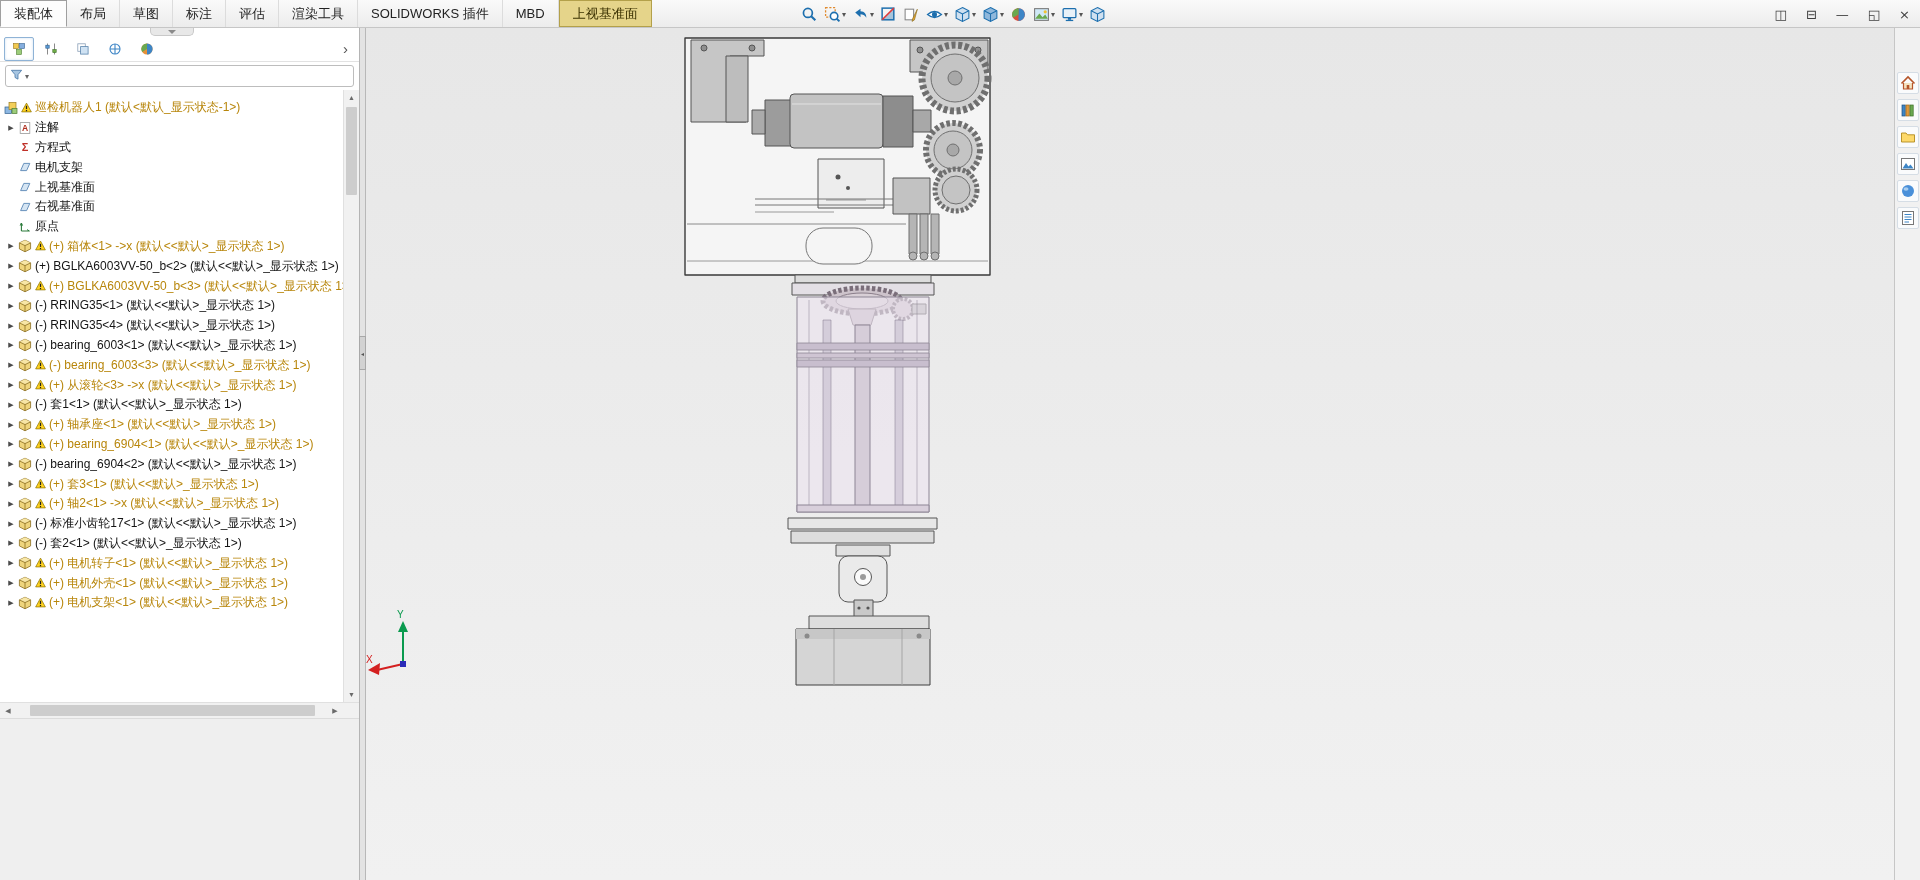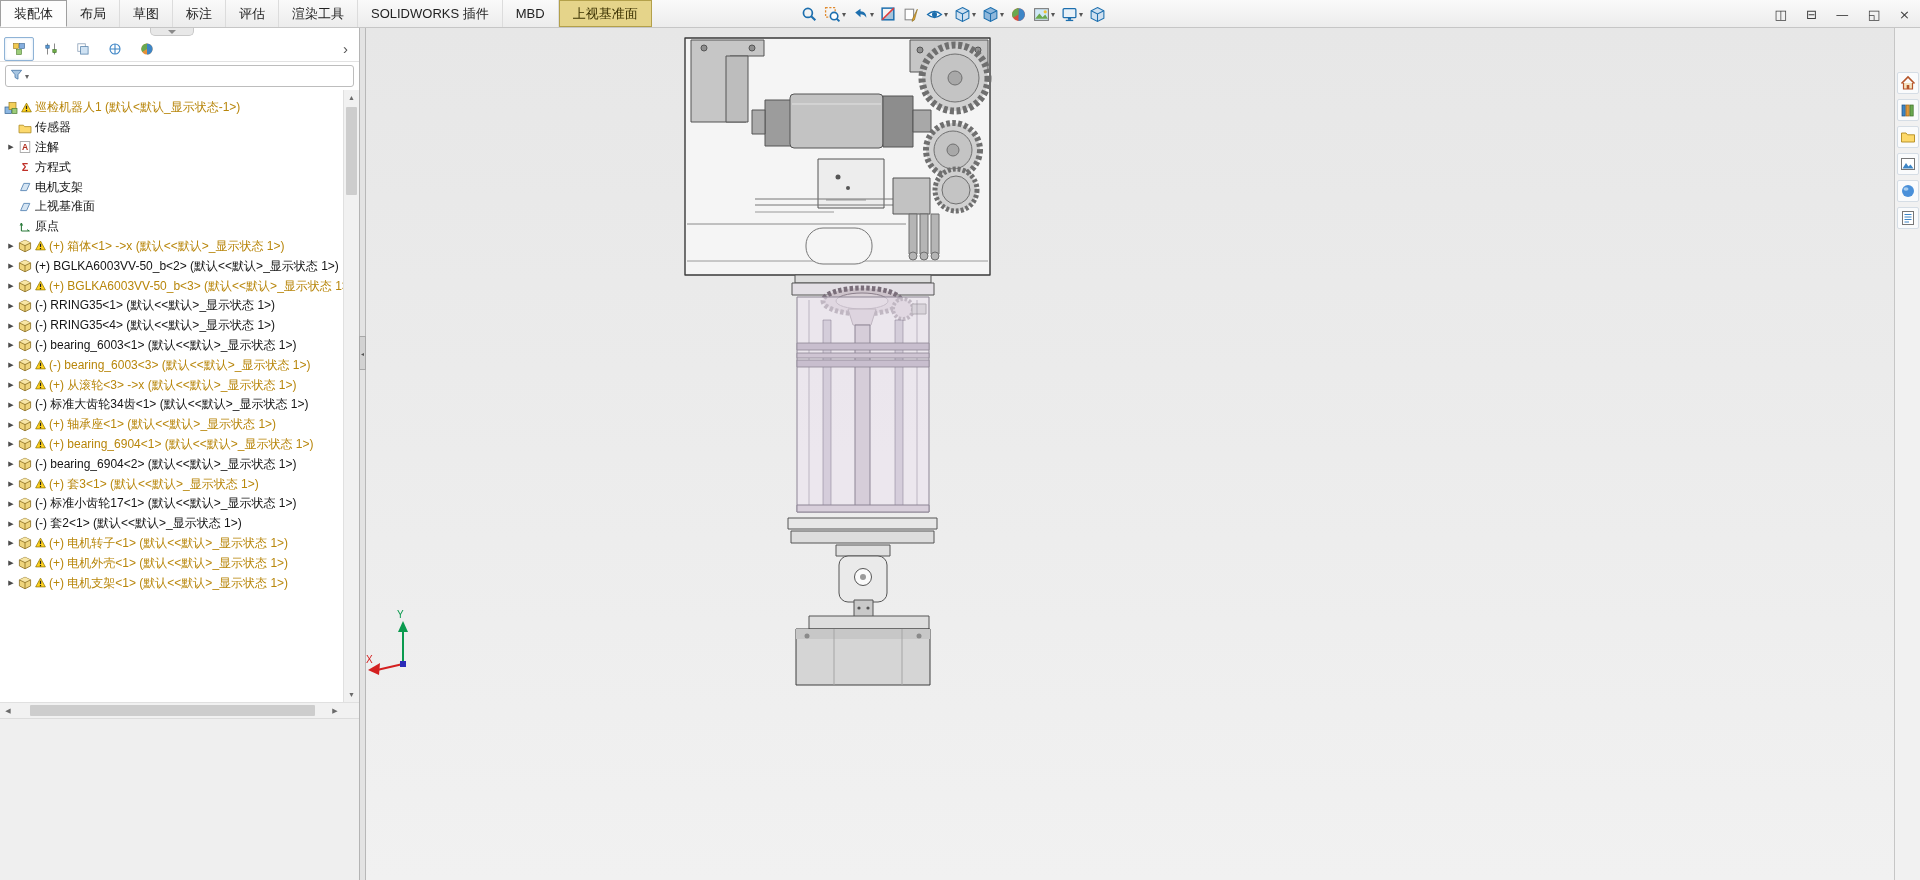--- a/index.html
+++ b/index.html
@@ -233,27 +233,20 @@
                   <rect x="8" y="7.5" width="5" height="5" fill="#9ccc7a" stroke="#4e7d32" stroke-width="0.7"></rect>
                 </svg></span>
               <span class="twarn"><svg width="11" height="11" viewBox="0 0 14 14">
                   <path d="M7 1.4 L13.2 12.6 H0.8 Z" fill="#ffd21e" stroke="#8a7000" stroke-width="0.9"></path>
                   <rect x="6.2" y="4.8" width="1.6" height="4.2" fill="#222"></rect>
                   <rect x="6.2" y="10.2" width="1.6" height="1.6" fill="#222"></rect>
                 </svg></span>
               <span class="tlabel orange">巡检机器人1 (默认&lt;默认_显示状态-1&gt;)</span>
             </div>
             <div class="trow">
-              <span class="arr"></span>
-              <span class="ticon"><svg width="14" height="14" viewBox="0 0 14 14">
-                  <path d="M1 4.2 L5.4 4.2 L6.6 5.6 L13 5.6 L13 11.8 L1 11.8 Z" fill="#fcd96d" stroke="#ad8a22" stroke-width="0.8"></path>
-                </svg></span>
-              <span class="tlabel">传感器</span>
-            </div>
-            <div class="trow">
               <span class="arr">▶</span>
               <span class="ticon"><svg width="14" height="14" viewBox="0 0 14 14">
                   <rect x="2.2" y="1.6" width="9.6" height="10.8" fill="#fff" stroke="#999" stroke-width="0.8"></rect>
                   <text x="7" y="10" font-size="8.5" font-weight="bold" text-anchor="middle" fill="#b03020">A</text>
                 </svg></span>
               <span class="tlabel">注解</span>
             </div>
             <div class="trow">
               <span class="arr"></span>
               <span class="ticon"><svg width="14" height="14" viewBox="0 0 14 14">
@@ -271,20 +264,27 @@
             <div class="trow">
               <span class="arr"></span>
               <span class="ticon"><svg width="14" height="14" viewBox="0 0 14 14">
                   <path d="M2.6 10.6 L5.8 3.4 L11.8 3.4 L8.6 10.6 Z" fill="rgba(150,190,225,0.4)" stroke="#5a87b5" stroke-width="0.9"></path>
                 </svg></span>
               <span class="tlabel">上视基准面</span>
             </div>
             <div class="trow">
               <span class="arr"></span>
               <span class="ticon"><svg width="14" height="14" viewBox="0 0 14 14">
+                  <path d="M2.6 10.6 L5.8 3.4 L11.8 3.4 L8.6 10.6 Z" fill="rgba(150,190,225,0.4)" stroke="#5a87b5" stroke-width="0.9"></path>
+                </svg></span>
+              <span class="tlabel">右视基准面</span>
+            </div>
+            <div class="trow">
+              <span class="arr"></span>
+              <span class="ticon"><svg width="14" height="14" viewBox="0 0 14 14">
                   <path d="M3.4 11 L11.4 11 M3.4 11 L3.4 3" fill="none" stroke="#2a7a3a" stroke-width="1.1"></path>
                   <path d="M11.4 11 L9 9.6 M2.2 5.6 L3.4 3 L4.6 5.6" fill="none" stroke="#2a7a3a" stroke-width="1"></path>
                 </svg></span>
               <span class="tlabel">原点</span>
             </div>
             <div class="trow">
               <span class="arr">▶</span>
               <span class="ticon"><svg width="14" height="14" viewBox="0 0 14 14">
                   <path d="M7 1.2 L12.6 3.9 V9.9 L7 12.8 L1.4 9.9 V3.9 Z" fill="#efd57d" stroke="#8a6d1f" stroke-width="0.8"></path>
                   <path d="M7 1.2 L12.6 3.9 L7 6.6 L1.4 3.9 Z" fill="#f7e6a6" stroke="none"></path>
@@ -375,21 +375,21 @@
                 </svg></span>
               <span class="tlabel orange">(+) 从滚轮&lt;3&gt; -&gt;x (默认&lt;&lt;默认&gt;_显示状态 1&gt;)</span>
             </div>
             <div class="trow">
               <span class="arr">▶</span>
               <span class="ticon"><svg width="14" height="14" viewBox="0 0 14 14">
                   <path d="M7 1.2 L12.6 3.9 V9.9 L7 12.8 L1.4 9.9 V3.9 Z" fill="#efd57d" stroke="#8a6d1f" stroke-width="0.8"></path>
                   <path d="M7 1.2 L12.6 3.9 L7 6.6 L1.4 3.9 Z" fill="#f7e6a6" stroke="none"></path>
                   <path d="M1.4 3.9 L7 6.6 L12.6 3.9 M7 6.6 V12.8" fill="none" stroke="#8a6d1f" stroke-width="0.8"></path>
                 </svg></span>
-              <span class="tlabel">(-) 标准大齿轮34齿&lt;1&gt; (默认&lt;&lt;默认&gt;_显示状态 1&gt;)</span>
+              <span class="tlabel">(-) 套1&lt;1&gt; (默认&lt;&lt;默认&gt;_显示状态 1&gt;)</span>
             </div>
             <div class="trow">
               <span class="arr">▶</span>
               <span class="ticon"><svg width="14" height="14" viewBox="0 0 14 14">
                   <path d="M7 1.2 L12.6 3.9 V9.9 L7 12.8 L1.4 9.9 V3.9 Z" fill="#efd57d" stroke="#8a6d1f" stroke-width="0.8"></path>
                   <path d="M7 1.2 L12.6 3.9 L7 6.6 L1.4 3.9 Z" fill="#f7e6a6" stroke="none"></path>
                   <path d="M1.4 3.9 L7 6.6 L12.6 3.9 M7 6.6 V12.8" fill="none" stroke="#8a6d1f" stroke-width="0.8"></path>
                 </svg></span>
               <span class="twarn"><svg width="11" height="11" viewBox="0 0 14 14">
                   <path d="M7 1.4 L13.2 12.6 H0.8 Z" fill="#ffd21e" stroke="#8a7000" stroke-width="0.9"></path>
@@ -427,20 +427,34 @@
                   <path d="M7 1.2 L12.6 3.9 V9.9 L7 12.8 L1.4 9.9 V3.9 Z" fill="#efd57d" stroke="#8a6d1f" stroke-width="0.8"></path>
                   <path d="M7 1.2 L12.6 3.9 L7 6.6 L1.4 3.9 Z" fill="#f7e6a6" stroke="none"></path>
                   <path d="M1.4 3.9 L7 6.6 L12.6 3.9 M7 6.6 V12.8" fill="none" stroke="#8a6d1f" stroke-width="0.8"></path>
                 </svg></span>
               <span class="twarn"><svg width="11" height="11" viewBox="0 0 14 14">
                   <path d="M7 1.4 L13.2 12.6 H0.8 Z" fill="#ffd21e" stroke="#8a7000" stroke-width="0.9"></path>
                   <rect x="6.2" y="4.8" width="1.6" height="4.2" fill="#222"></rect>
                   <rect x="6.2" y="10.2" width="1.6" height="1.6" fill="#222"></rect>
                 </svg></span>
               <span class="tlabel orange">(+) 套3&lt;1&gt; (默认&lt;&lt;默认&gt;_显示状态 1&gt;)</span>
+            </div>
+            <div class="trow">
+              <span class="arr">▶</span>
+              <span class="ticon"><svg width="14" height="14" viewBox="0 0 14 14">
+                  <path d="M7 1.2 L12.6 3.9 V9.9 L7 12.8 L1.4 9.9 V3.9 Z" fill="#efd57d" stroke="#8a6d1f" stroke-width="0.8"></path>
+                  <path d="M7 1.2 L12.6 3.9 L7 6.6 L1.4 3.9 Z" fill="#f7e6a6" stroke="none"></path>
+                  <path d="M1.4 3.9 L7 6.6 L12.6 3.9 M7 6.6 V12.8" fill="none" stroke="#8a6d1f" stroke-width="0.8"></path>
+                </svg></span>
+              <span class="twarn"><svg width="11" height="11" viewBox="0 0 14 14">
+                  <path d="M7 1.4 L13.2 12.6 H0.8 Z" fill="#ffd21e" stroke="#8a7000" stroke-width="0.9"></path>
+                  <rect x="6.2" y="4.8" width="1.6" height="4.2" fill="#222"></rect>
+                  <rect x="6.2" y="10.2" width="1.6" height="1.6" fill="#222"></rect>
+                </svg></span>
+              <span class="tlabel orange">(+) 轴2&lt;1&gt; -&gt;x (默认&lt;&lt;默认&gt;_显示状态 1&gt;)</span>
             </div>
             <div class="trow">
               <span class="arr">▶</span>
               <span class="ticon"><svg width="14" height="14" viewBox="0 0 14 14">
                   <path d="M7 1.2 L12.6 3.9 V9.9 L7 12.8 L1.4 9.9 V3.9 Z" fill="#efd57d" stroke="#8a6d1f" stroke-width="0.8"></path>
                   <path d="M7 1.2 L12.6 3.9 L7 6.6 L1.4 3.9 Z" fill="#f7e6a6" stroke="none"></path>
                   <path d="M1.4 3.9 L7 6.6 L12.6 3.9 M7 6.6 V12.8" fill="none" stroke="#8a6d1f" stroke-width="0.8"></path>
                 </svg></span>
               <span class="tlabel">(-) 标准小齿轮17&lt;1&gt; (默认&lt;&lt;默认&gt;_显示状态 1&gt;)</span>
             </div>

